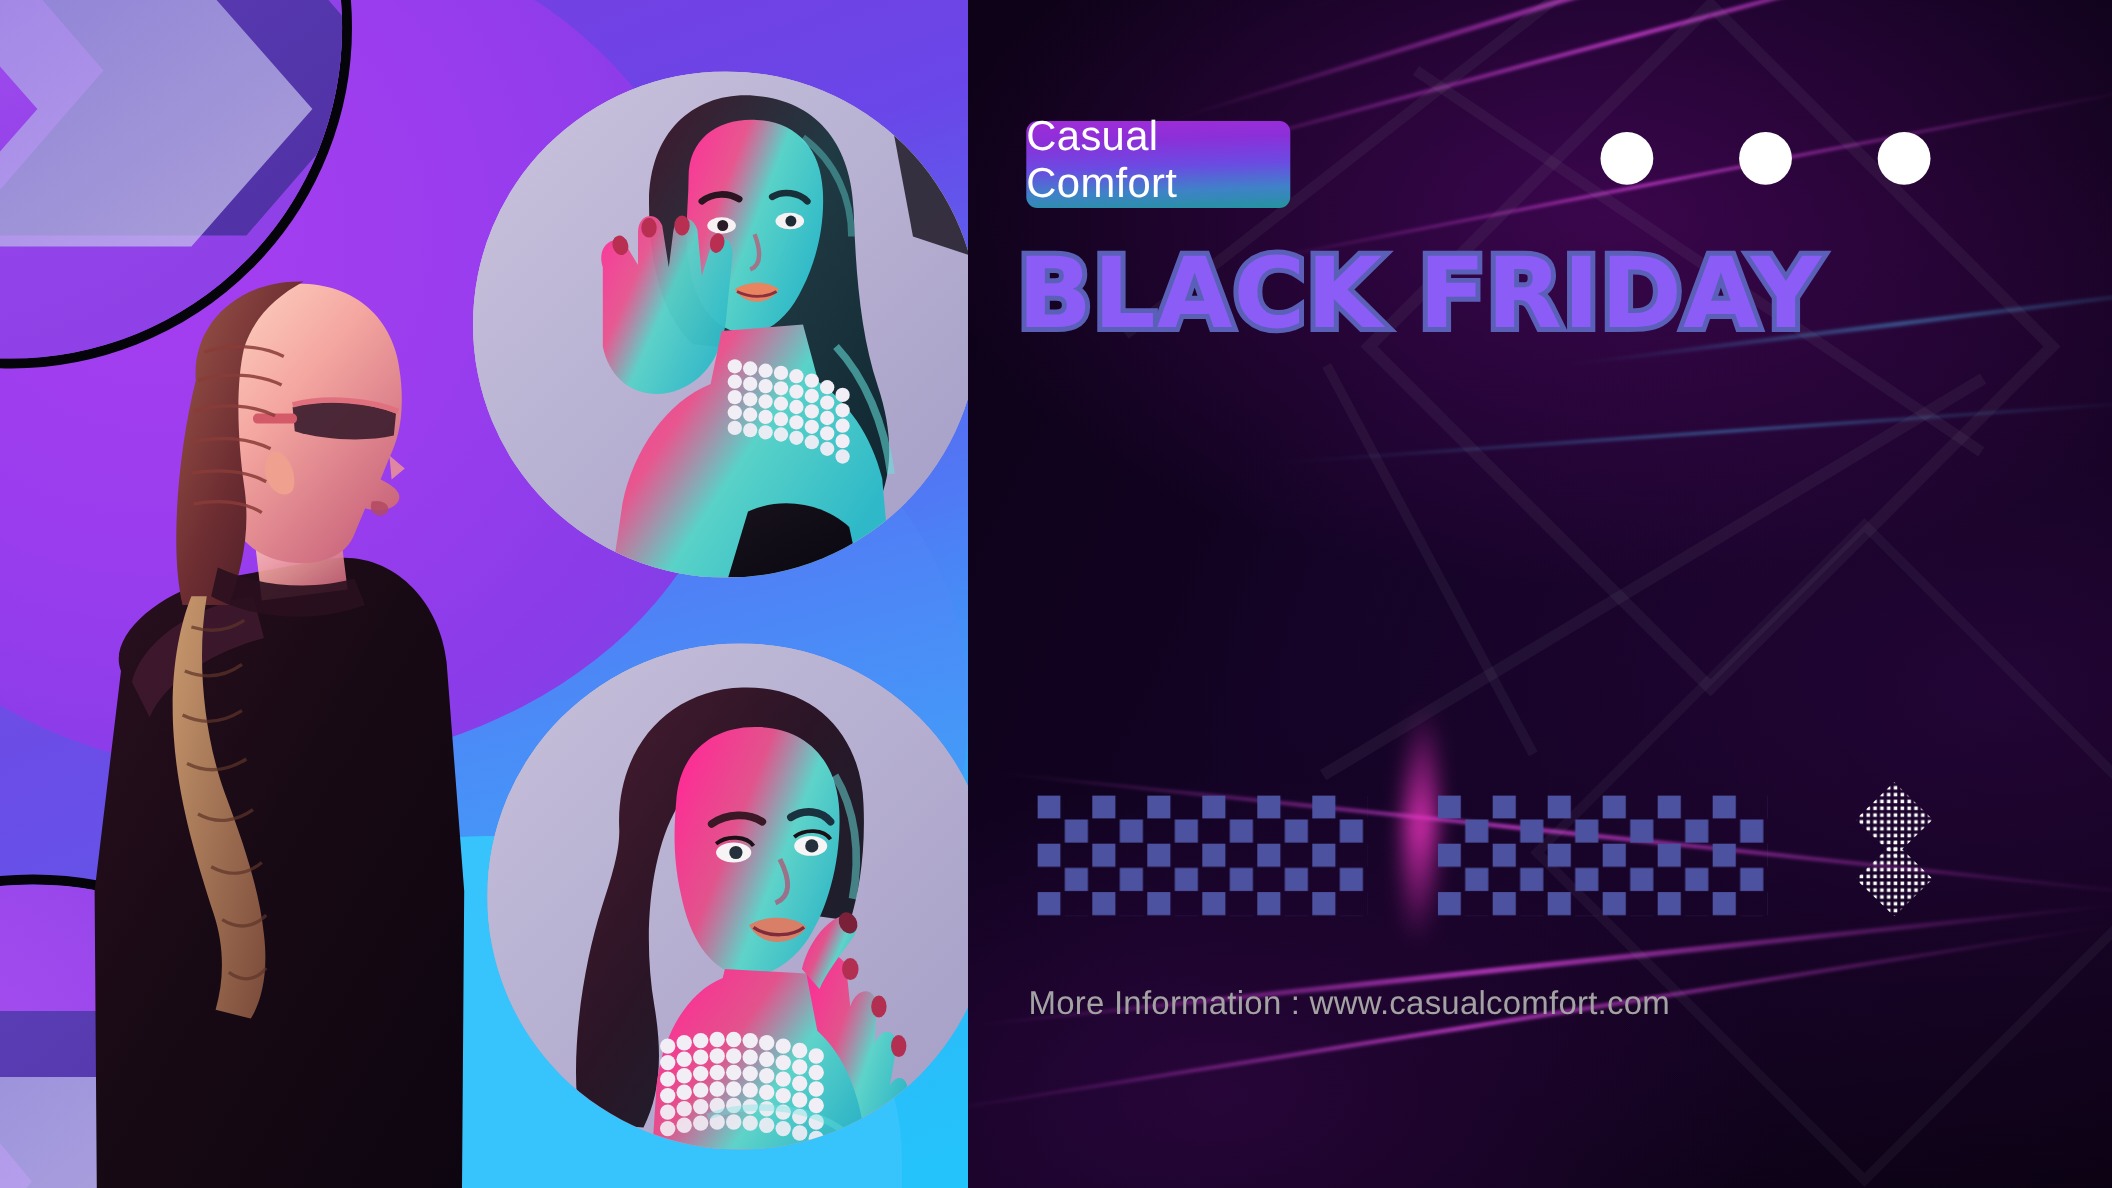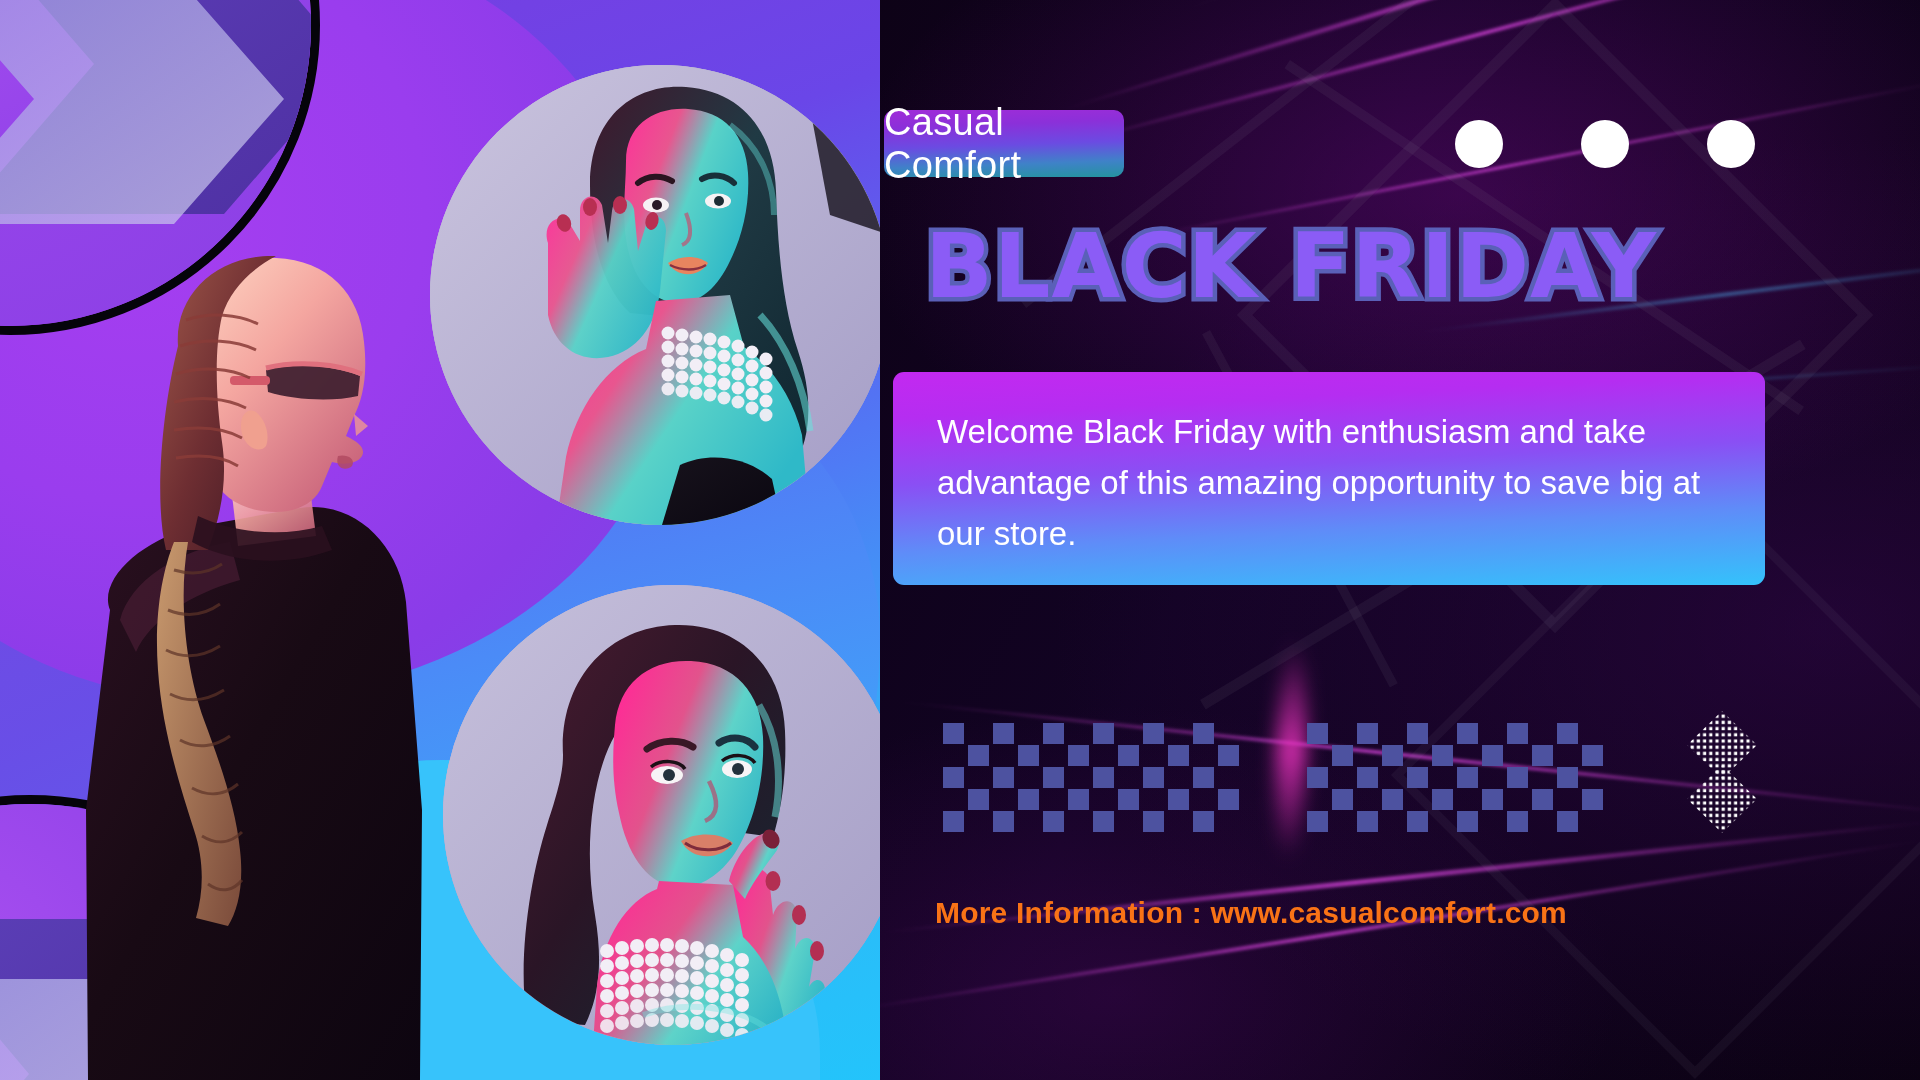--- a/index.html
+++ b/index.html
@@ -85,24 +85,24 @@
   }
   .pc-bg{ position:absolute; inset:0;
     background:radial-gradient(circle at 30% 25%, #c9c3dd 0%, #b4aed0 45%, #9e98c4 100%);}
   .pc-svg{ position:absolute; inset:0; width:100%; height:100%; }
 
   
   .hoodie{ position:absolute; left:70px; top:250px; width:420px; height:830px; }
 
   
   .badge{
-    position:absolute; left:884px; top:110px; width:240px; height:67px;
+    position:absolute; left:933px; top:110px; width:240px; height:79px;
     border-radius:10px;
     background:linear-gradient(178deg,#a02cd8 0%, #8b30d9 24%, #6b4be2 52%, #3f82c8 78%, #24939f 100%);
-    display:flex; align-items:center; justify-content:center;
+    display:flex; align-items:flex-end; justify-content:center;
   }
   .badge span{
     color:#fff; font-size:38px; letter-spacing:.3px;
     font-family:"Liberation Sans", sans-serif; font-weight:400;
   }
   .dot{
     position:absolute; top:120px; width:48px; height:48px;
     border-radius:50%; background:#fff;
   }
   .d1{ left:1455px; } .d2{ left:1581px; } .d3{ left:1707px; }
@@ -140,22 +140,22 @@
     position:absolute; top:723px; height:110px;
   }
   .ck1{ left:943px; width:300px; }
   .ck2{ left:1307px; width:300px; }
   .ck-svg{ display:block; width:100%; height:100%; }
 
   .diamonds{ position:absolute; left:1683px; top:707px; width:78px; height:130px; }
 
   .more{
     position:absolute; left:935px; top:896px;
-    color:#f97316; font-size:30px; letter-spacing:.2px;
-    font-family:"Liberation Sans", sans-serif; font-weight:700;
+    color:#a3a3a3; font-size:30px; letter-spacing:.2px;
+    font-family:"Liberation Sans", sans-serif; font-weight:400;
     white-space:nowrap;
   }
 </style>
 </head>
 <body>
 
 <div id="poster">
 
   <div class="bg-dark"></div>
 
@@ -478,23 +478,20 @@
   <div class="badge">
     <span>Casual Comfort</span>
   </div>
 
   <div class="dot d1"></div>
   <div class="dot d2"></div>
   <div class="dot d3"></div>
 
   <div class="title">BLACK FRIDAY</div>
 
-  <div class="desc-panel">
-    <p>Welcome Black Friday with enthusiasm and take advantage of this amazing opportunity to save big at our store.</p>
-  </div>
 
 
   <div class="checker ck1">
     <svg class="ck-svg" viewBox="0 0 300 110" preserveAspectRatio="none">
       <defs>
         <pattern id="ckp1" width="50" height="44" patternUnits="userSpaceOnUse">
           <rect x="0" y="0" width="21" height="21" fill="#4d52a0"></rect>
           <rect x="25" y="22" width="21" height="21" fill="#4d52a0"></rect>
         </pattern>
       </defs>

